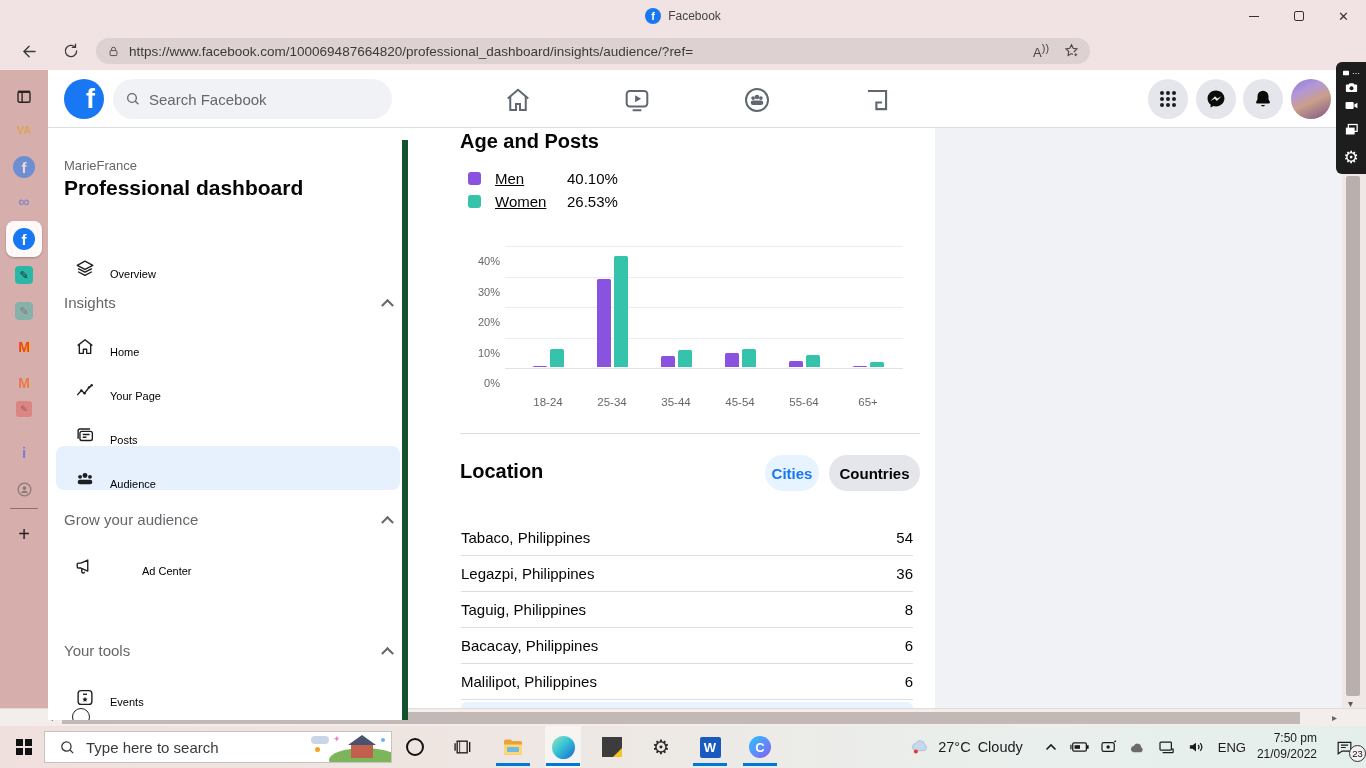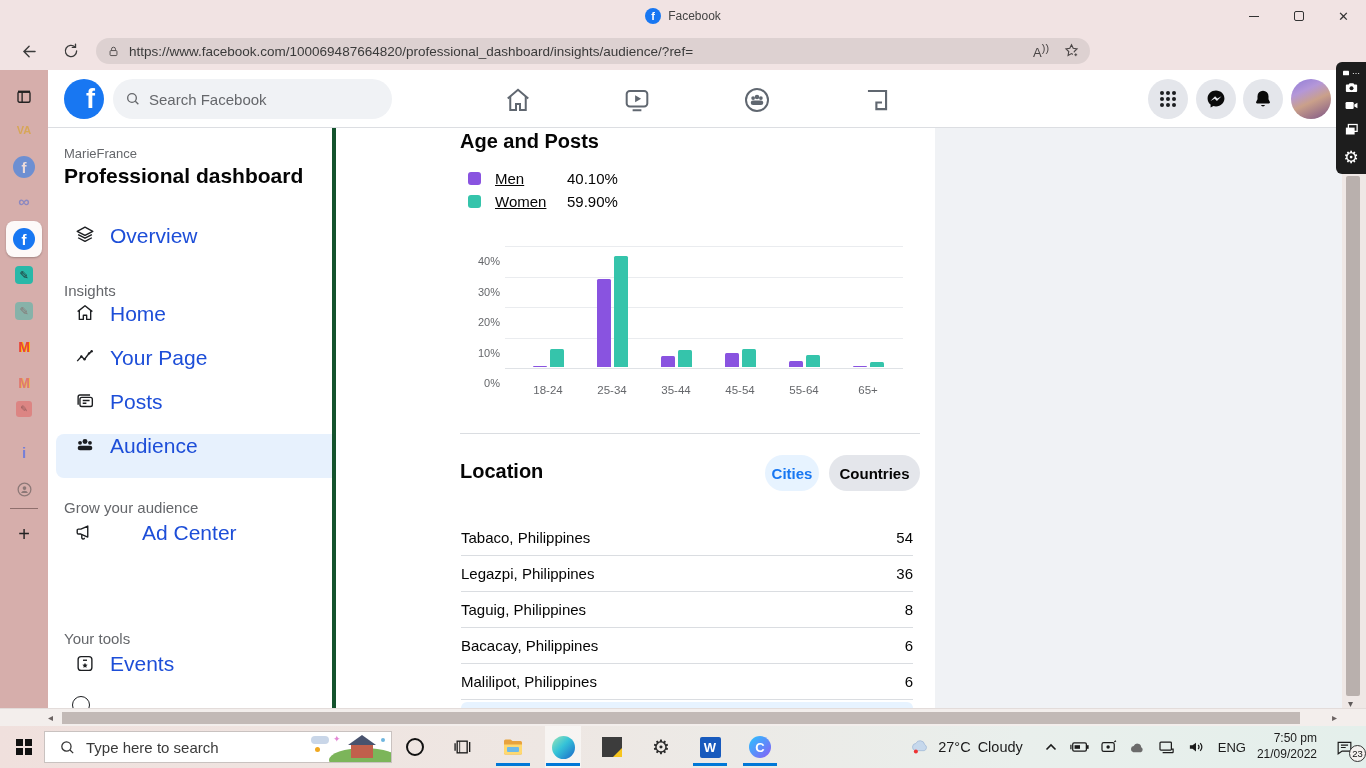--- a/index.html
+++ b/index.html
@@ -50,24 +50,24 @@
   .fb-header { left:48px; top:70px; width:1294px; height:58px; background:#fff; border-bottom:1px solid #dcdee2; z-index:5; }
   .fb-logo { left:16px; top:9px; width:40px; height:40px; border-radius:50%; background:#1877f2; color:#fff; font-size:27px; font-weight:bold; display:flex; align-items:center; justify-content:flex-end; padding-right:9px; }
   .fb-search { left:65px; top:9px; width:279px; height:40px; background:#f0f2f5; border-radius:20px; display:flex; align-items:center; padding:0 12px; gap:8px; }
   .fb-search input { border:none; background:transparent; outline:none; font-size:15px; color:#65676b; font-family:"Liberation Sans",sans-serif; width:220px; }
   .fb-search input::placeholder { color:#65676b; }
   .hd-nav { top:14px; width:32px; height:32px; }
   .hd-circle { top:9px; width:40px; height:40px; border-radius:50%; background:#e4e6eb; }
   .fb-avatar { background:linear-gradient(155deg,#8f7cd8 0%,#b497d8 30%,#caa08a 55%,#7c5487 100%); }
 
   
-  .fb-sidebar { left:48px; top:128px; width:288px; height:580px; background:#fff; border-right:4px solid #14532d; overflow:hidden; z-index:4; }
+  .fb-sidebar { left:48px; top:140px; width:360px; height:580px; background:#fff; border-right:6px solid #14532d; overflow:hidden; z-index:4; }
   .sb-pagename { left:16px; top:18px; font-size:13px; color:#65676b; }
   .sb-title { left:16px; top:36px; font-size:21px; font-weight:bold; color:#050505; }
-  .sb-row { left:8px; width:344px; height:44px; border-radius:8px; display:flex; align-items:flex-start; gap:14px; padding-left:18px; color:#1d4ed8; font-size:21px; }
+  .sb-row { left:8px; width:344px; height:44px; border-radius:8px; display:flex; align-items:flex-end; gap:14px; padding-left:18px; color:#000000; font-size:11px; }
   .sb-row.active { background:#e7f1fd; }
   .sb-section { left:16px; width:328px; height:24px; display:flex; align-items:center; justify-content:space-between; color:#65676b; font-size:15px; }
   .chev-up { width:9px; height:9px; border-left:2px solid #65676b; border-top:2px solid #65676b; transform:rotate(45deg) translate(2px,2px); }
   .half-circle { left:24px; top:568px; width:18px; height:18px; border:1.6px solid #1c1e21; border-radius:50%; }
 
   
   .fb-main { left:408px; top:128px; width:527px; height:580px; background:#fff; overflow:hidden; z-index:3; }
   .fb-gray { left:935px; top:128px; width:407px; height:580px; background:#f0f2f5; }
   .h-age { left:52px; top:2px; font-size:20px; font-weight:bold; color:#050505; }
   .legend-row { left:60px; height:20px; display:flex; align-items:center; }
@@ -75,21 +75,21 @@
   .legend-label { position:absolute; left:27px; font-size:15px; color:#050505;text-decoration:underline; }
   .legend-value { position:absolute; left:99px; font-size:15px; color:#050505; }
   .chart-plot { left:97px; top:118px; width:398px; height:122px; }
   .gridline { position:absolute; left:0; width:398px; height:1px; background:#eaecef; }
   .gridline.baseline { background:#dfe2e6; }
   .chart-y { left:30px; top:118px; width:62px; height:122px;margin-top:16px; }
   .ytick { position:absolute; right:0; width:62px; text-align:right; font-size:11px; color:#65676b; }
   .chart-groups { position:absolute; left:11px; bottom:1px; display:flex; height:121px; align-items:flex-end; }
   .bar-group { width:64px; height:100%; display:flex; align-items:flex-end; justify-content:center; gap:3px; }
   .bar { width:14px; border-radius:1.5px 1.5px 0 0; }
-  .chart-x { left:108px; top:256px; display:flex; }
+  .chart-x { left:108px; top:268px; display:flex; }
   .xtick { width:64px; text-align:center; font-size:11.5px; color:#65676b; }
   .sect-divider { left:52px; top:305px; width:460px; height:1px; background:#dadde1; }
   .h-loc { left:52px; top:332px; font-size:20px; font-weight:bold; color:#050505; }
   .pill { top:327px; height:36px; border-radius:18px; display:flex; align-items:center; justify-content:center; font-size:15px; font-weight:bold; }
   .pill-cities { left:357px; width:54px; background:#e7f3ff; color:#1877f2; }
   .pill-countries { left:421px; width:91px; background:#e4e6eb; color:#050505; }
   .loc-list { left:53px; top:392px; width:452px; }
   .loc-row { height:36px; display:flex; align-items:center; justify-content:space-between; border-bottom:1px solid #dadde1; font-size:15px; color:#050505; }
   .see-more-stub { left:53px; top:574px; width:452px; height:6px; background:#e7f3ff; border-radius:8px 8px 0 0; }
 
@@ -397,21 +397,21 @@
   <div class="abs h-age">Age and Posts</div>
 
   <div class="abs legend-row" style="top:40px;">
     <span class="legend-swatch" style="background: rgb(137, 83, 224);"></span>
     <span class="legend-label">Men</span>
     <span class="legend-value">40.10%</span>
   </div>
   <div class="abs legend-row" style="top:63px;">
     <span class="legend-swatch" style="background: rgb(53, 196, 171);"></span>
     <span class="legend-label">Women</span>
-    <span class="legend-value">59.90%</span>
+    <span class="legend-value">26.53%</span>
   </div>
 
   <div class="abs chart-y">
       <div class="ytick" style="top: -7px;">40%</div>
       <div class="ytick" style="top: 23.5px;">30%</div>
       <div class="ytick" style="top: 54px;">20%</div>
       <div class="ytick" style="top: 84.5px;">10%</div>
       <div class="ytick" style="top: 115px;">0%</div>
     </div>
   <div class="abs chart-plot">

